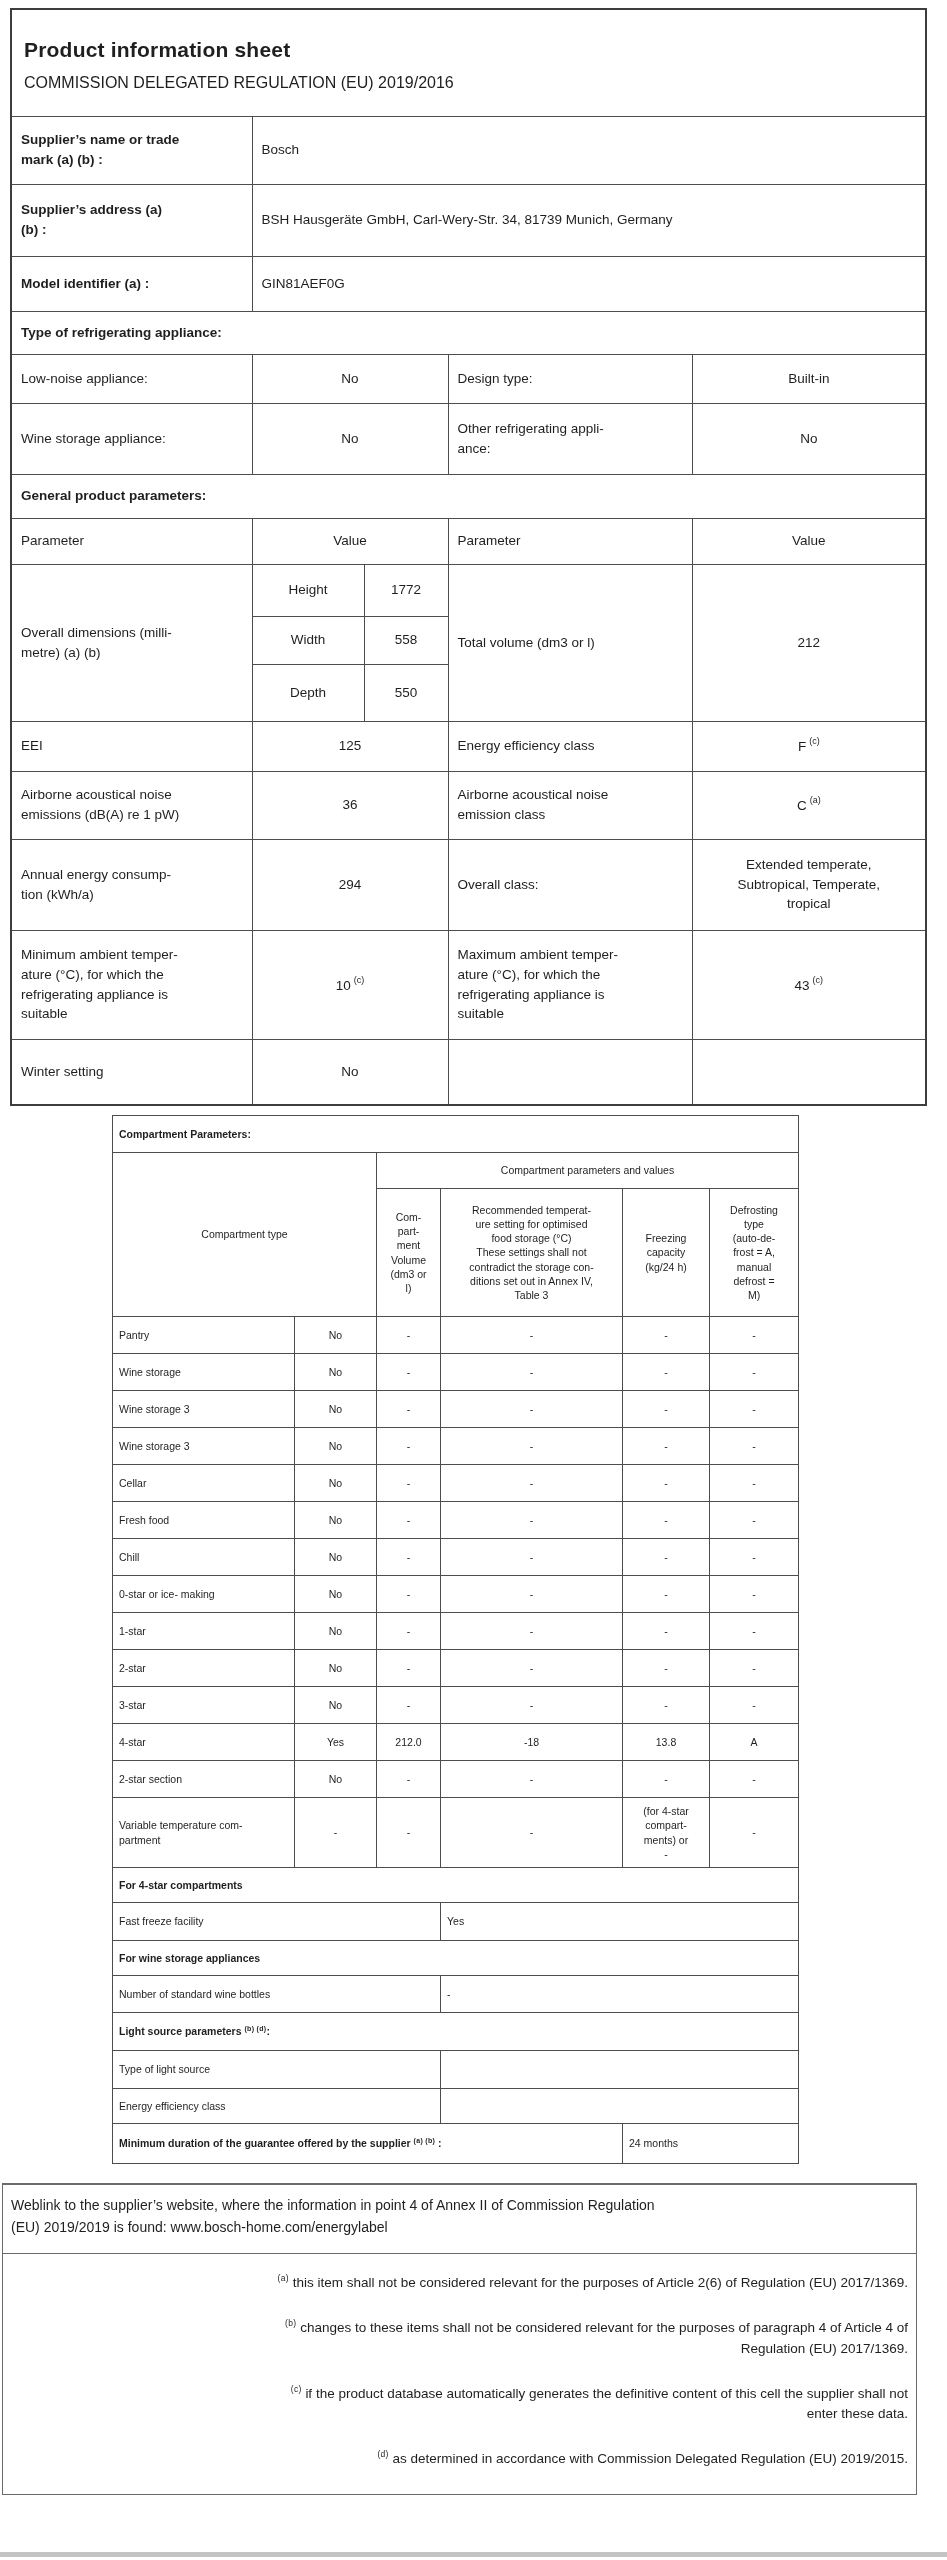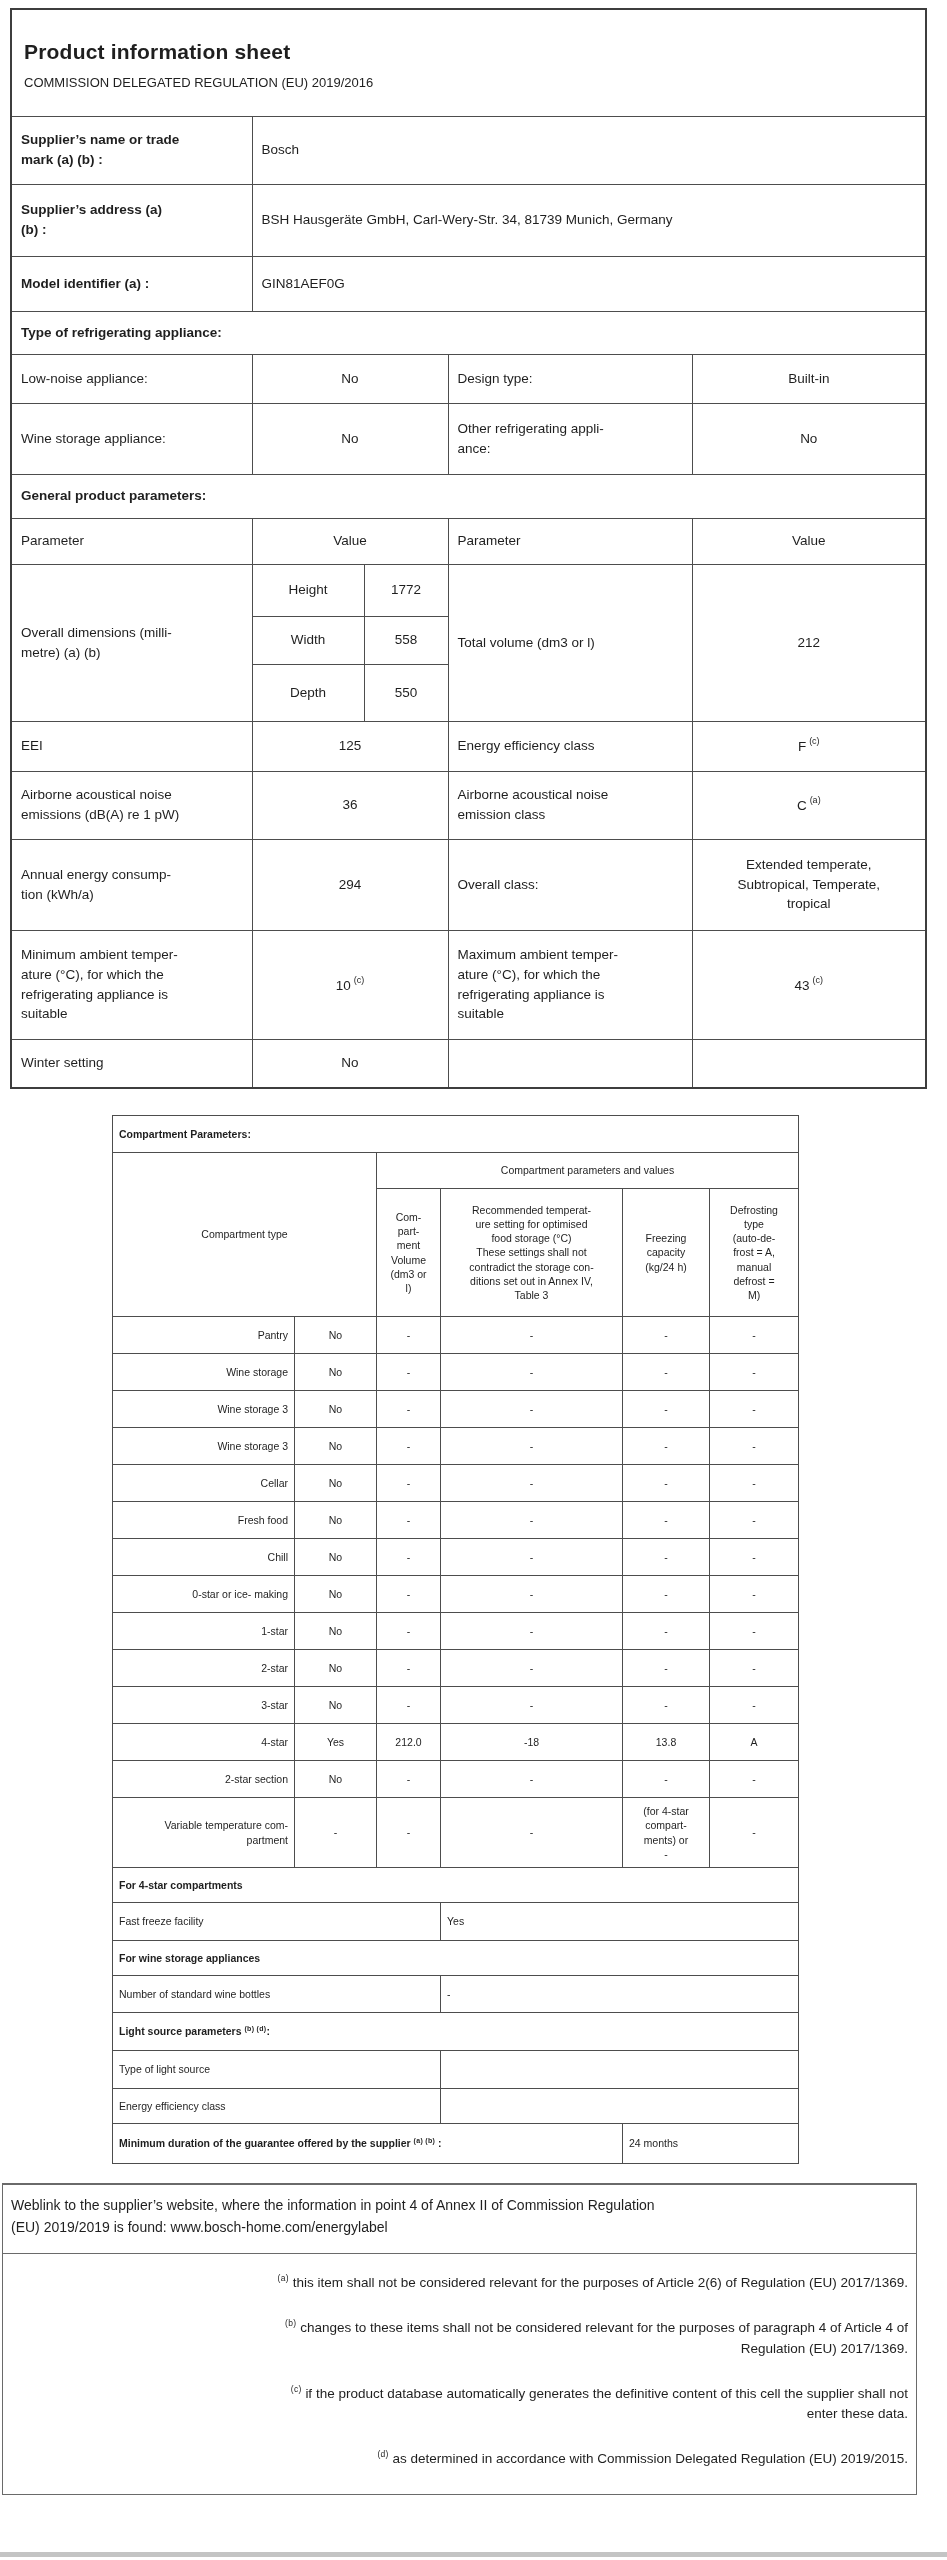--- a/index.html
+++ b/index.html
@@ -7,35 +7,35 @@
   .page{position:relative;width:947px;height:2560px;background:#fff;overflow:hidden;}
 
   table{border-collapse:collapse;table-layout:fixed;}
   td{vertical-align:middle;word-wrap:break-word;}
 
   
   .main{position:absolute;left:10px;top:8px;width:915px;border:2px solid #3d3d3d;}
   .main td{border:1px solid #4d4d4d;font-size:13.5px;line-height:1.45;padding:5px 9px;}
   .title-cell{padding:14px 12px 10px 12px !important;}
   .doc-title{font-size:21px;font-weight:bold;letter-spacing:.2px;}
-  .doc-reg{font-size:13px;margin-top:6px;}
+  .doc-reg{font-size:16px;margin-top:6px;}
   .lbl{text-align:left;font-weight:bold;white-space:pre-line;}
   .plain{font-weight:normal;}
   .val-c{text-align:center;white-space:pre-line;}
   .val-l{text-align:left;}
   .sec-hdr{font-weight:bold;font-size:13.5px;}
   .sup{font-size:8.5px;vertical-align:6px;letter-spacing:.3px;}
   .sup-lg{font-size:9px;vertical-align:7px;margin-left:3px;}
 
   
   .comp{position:absolute;left:112px;top:1115px;width:686px;border:1px solid #3d3d3d;}
   .comp td{border:1px solid #4d4d4d;font-size:10.5px;line-height:1.35;padding:2px 6px;}
   .comp .hdr{font-weight:bold;font-size:10.5px;}
   .comp .c{text-align:center;white-space:pre-line;}
-  .comp .name{text-align:right;margin-left:13px;}
+  .comp .name{text-align:left;margin-left:13px;}
   .comp .subhdr{text-align:center;white-space:pre-line;padding:6px 2px;font-size:10.5px;}
   .comp .sup{font-size:7px;vertical-align:4px;}
   .comp .freeze-note{text-align:center;white-space:pre-line;padding:2px 20px;}
 
   
   .bottom{position:absolute;left:2px;top:2183px;width:913px;border:1px solid #6a6a6a;border-top-width:2px;}
   .bottom .row1{display:flex;align-items:center;height:51px;border-bottom:1px solid #6a6a6a;font-size:13.5px;}
   .bottom .row1 .c1{width:305px;padding-left:8px;}
   .bottom .row1 .c2{width:295px;text-align:center;}
   .bottom .row1 .c3{flex:1;text-align:center;font-size:12.5px;}
@@ -155,21 +155,21 @@
 ature (°C), for which the
 refrigerating appliance is
 suitable</td>
       <td colspan="2" class="val-c"><span>10</span><span class="sup-lg">(c)</span></td>
       <td class="lbl plain">Maximum ambient temper-
 ature (°C), for which the
 refrigerating appliance is
 suitable</td>
       <td class="val-c"><span>43</span><span class="sup-lg">(c)</span></td>
     </tr>
-    <tr style="height:49px">
+    <tr style="height:66px">
       <td class="lbl plain">Winter setting</td>
       <td colspan="2" class="val-c">No</td>
       <td></td>
       <td></td>
     </tr>
   </tbody>
     </table>
 
   <table class="comp">
     <colgroup>

